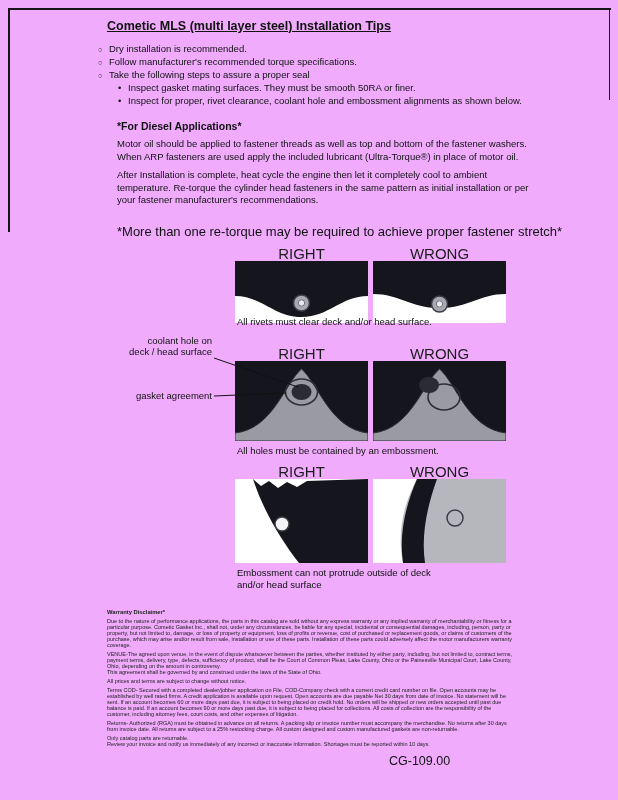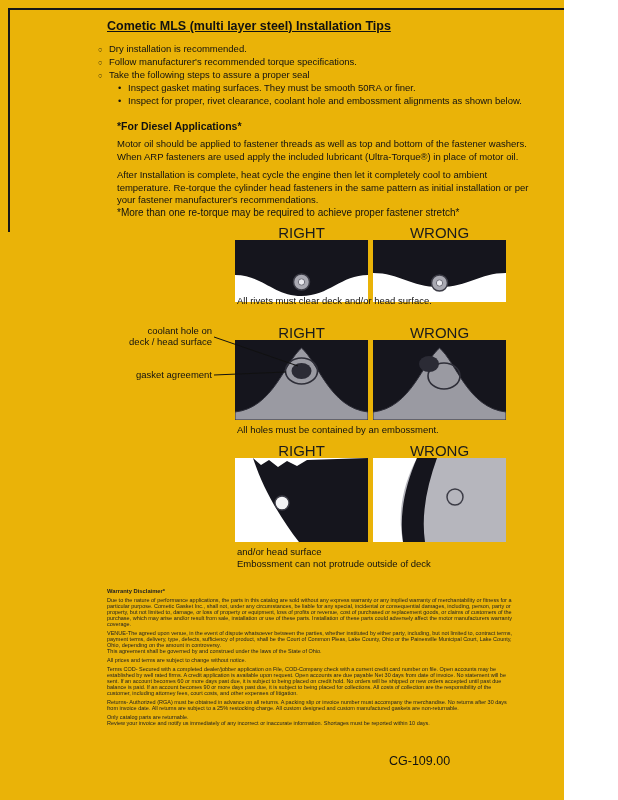--- a/index.html
+++ b/index.html
@@ -1,52 +1,52 @@
 <!DOCTYPE html>
 <html><head>
 <meta charset="utf-8">
 <style>
   * { margin:0; padding:0; box-sizing:border-box; }
   body { background:#ffffff; }
-  .page { position:relative; width:564px; height:800px; background:#eab308; color:#111;
+  .page { position:relative; width:618px; height:800px; background:#f0abfc; color:#111;
           font-family:"Liberation Sans", sans-serif; overflow:hidden; }
 
   
   .frame-top   { position:absolute; left:8px; top:8px; width:603px; height:0; border-top:2px solid #161616; }
   .frame-left  { position:absolute; left:8px; top:8px; width:0; height:224px; border-left:2px solid #161616; }
   .frame-right { position:absolute; left:609px; top:8px; width:0; height:92px; border-left:1.5px solid #161616; }
 
   .title { margin:19px 0 0 107px; font-size:12.5px; font-weight:bold; text-decoration:underline; }
 
   .bullets { margin:9px 0 0 98px; font-size:9.5px; line-height:13px; list-style:none; }
   .bullet { position:relative; padding-left:11px; }
   .bullet::before { content:"○"; position:absolute; left:0; top:1px; font-size:7.5px; }
   .subbullet { position:relative; margin-left:20px; padding-left:10px; }
   .subbullet::before { content:"•"; position:absolute; left:0; top:0; font-size:9.5px; }
 
   .diesel-heading { margin:13px 0 0 117px; font-size:10.5px; font-weight:bold; }
   .para { margin:6px 0 0 117px; width:412px; font-size:9.5px; line-height:12.5px; }
-  .note { margin:0 0 0 117px; font-size:10px; }
+  .note { margin:17px 0 0 117px; font-size:13px; }
 
   .diagrams { position:relative; margin-top:6px; height:350px; }
   .dlabel { position:absolute; width:133px; text-align:center; font-size:15px; color:#1c1c1c; }
   .panel { position:absolute; width:133px; }
   .panel svg { display:block; }
   .l-r1-right{left:235px;top:0}      .l-r1-wrong{left:373px;top:0}
   .p-r1-right{left:235px;top:16px}   .p-r1-wrong{left:373px;top:16px}
   .c-r1{top:71px}
   .l-r2-right{left:235px;top:100px}  .l-r2-wrong{left:373px;top:100px}
   .p-r2-right{left:235px;top:116px}  .p-r2-wrong{left:373px;top:116px}
   .c-r2{top:200px}
   .l-r3-right{left:235px;top:218px}  .l-r3-wrong{left:373px;top:218px}
   .p-r3-right{left:235px;top:234px}  .p-r3-wrong{left:373px;top:234px}
   .c-r3{top:322px}
   .caption { position:absolute; left:237px; font-size:9.5px; line-height:12px; }
   .callout { position:absolute; text-align:right; font-size:9.5px; line-height:11.5px; }
-  .callout-coolant   { left:88px; width:124px; top:101px; }
+  .callout-coolant   { left:88px; width:124px; top:90px; }
   .callout-embossment{ left:88px; width:124px; top:145px; }
   .callout-lines { position:absolute; left:0; top:0; pointer-events:none; }
 
   .warranty { margin:14px 0 0 107px; width:406px; font-size:5.5px; line-height:6px; color:#222; }
   .warranty-heading { font-size:5.8px; font-weight:bold; margin-bottom:3px; }
   .wpara { margin-bottom:3px; white-space:pre-line; }
 
   .footer-code { position:absolute; left:389px; top:754px; font-size:12.5px; }
 </style>
 </head>
@@ -135,22 +135,22 @@
     </div>
     <div class="panel p-r3-wrong">
       <svg width="133" height="84" viewBox="0 0 133 84">
         <rect width="133" height="84" fill="#ffffff"></rect>
         <path d="M44,0 H133 V84 H30 C24,55 30,26 44,0 Z" fill="#b6b6bd"></path>
         <path d="M44,0 C32,28 26,56 30,84 L52,84 C48,56 54,28 64,0 Z" fill="#15151d"></path>
         <circle cx="82" cy="39" r="8" fill="none" stroke="#3c3c46" stroke-width="1.5"></circle>
       </svg>
     </div>
     <div class="caption c-r3">
+      <div>Embossment can not protrude outside of deck</div>
       <div>and/or head surface</div>
-      <div>Embossment can not protrude outside of deck</div>
     </div>
 
     <svg class="callout-lines" width="618" height="350" viewBox="0 0 618 350">
       <line x1="214" y1="113" x2="298" y2="142" stroke="#111" stroke-width="1"></line>
       <line x1="214" y1="151" x2="286" y2="148" stroke="#111" stroke-width="1"></line>
     </svg>
   </div>
 
   <div class="warranty">
     <div class="warranty-heading">Warranty Disclaimer*</div>

